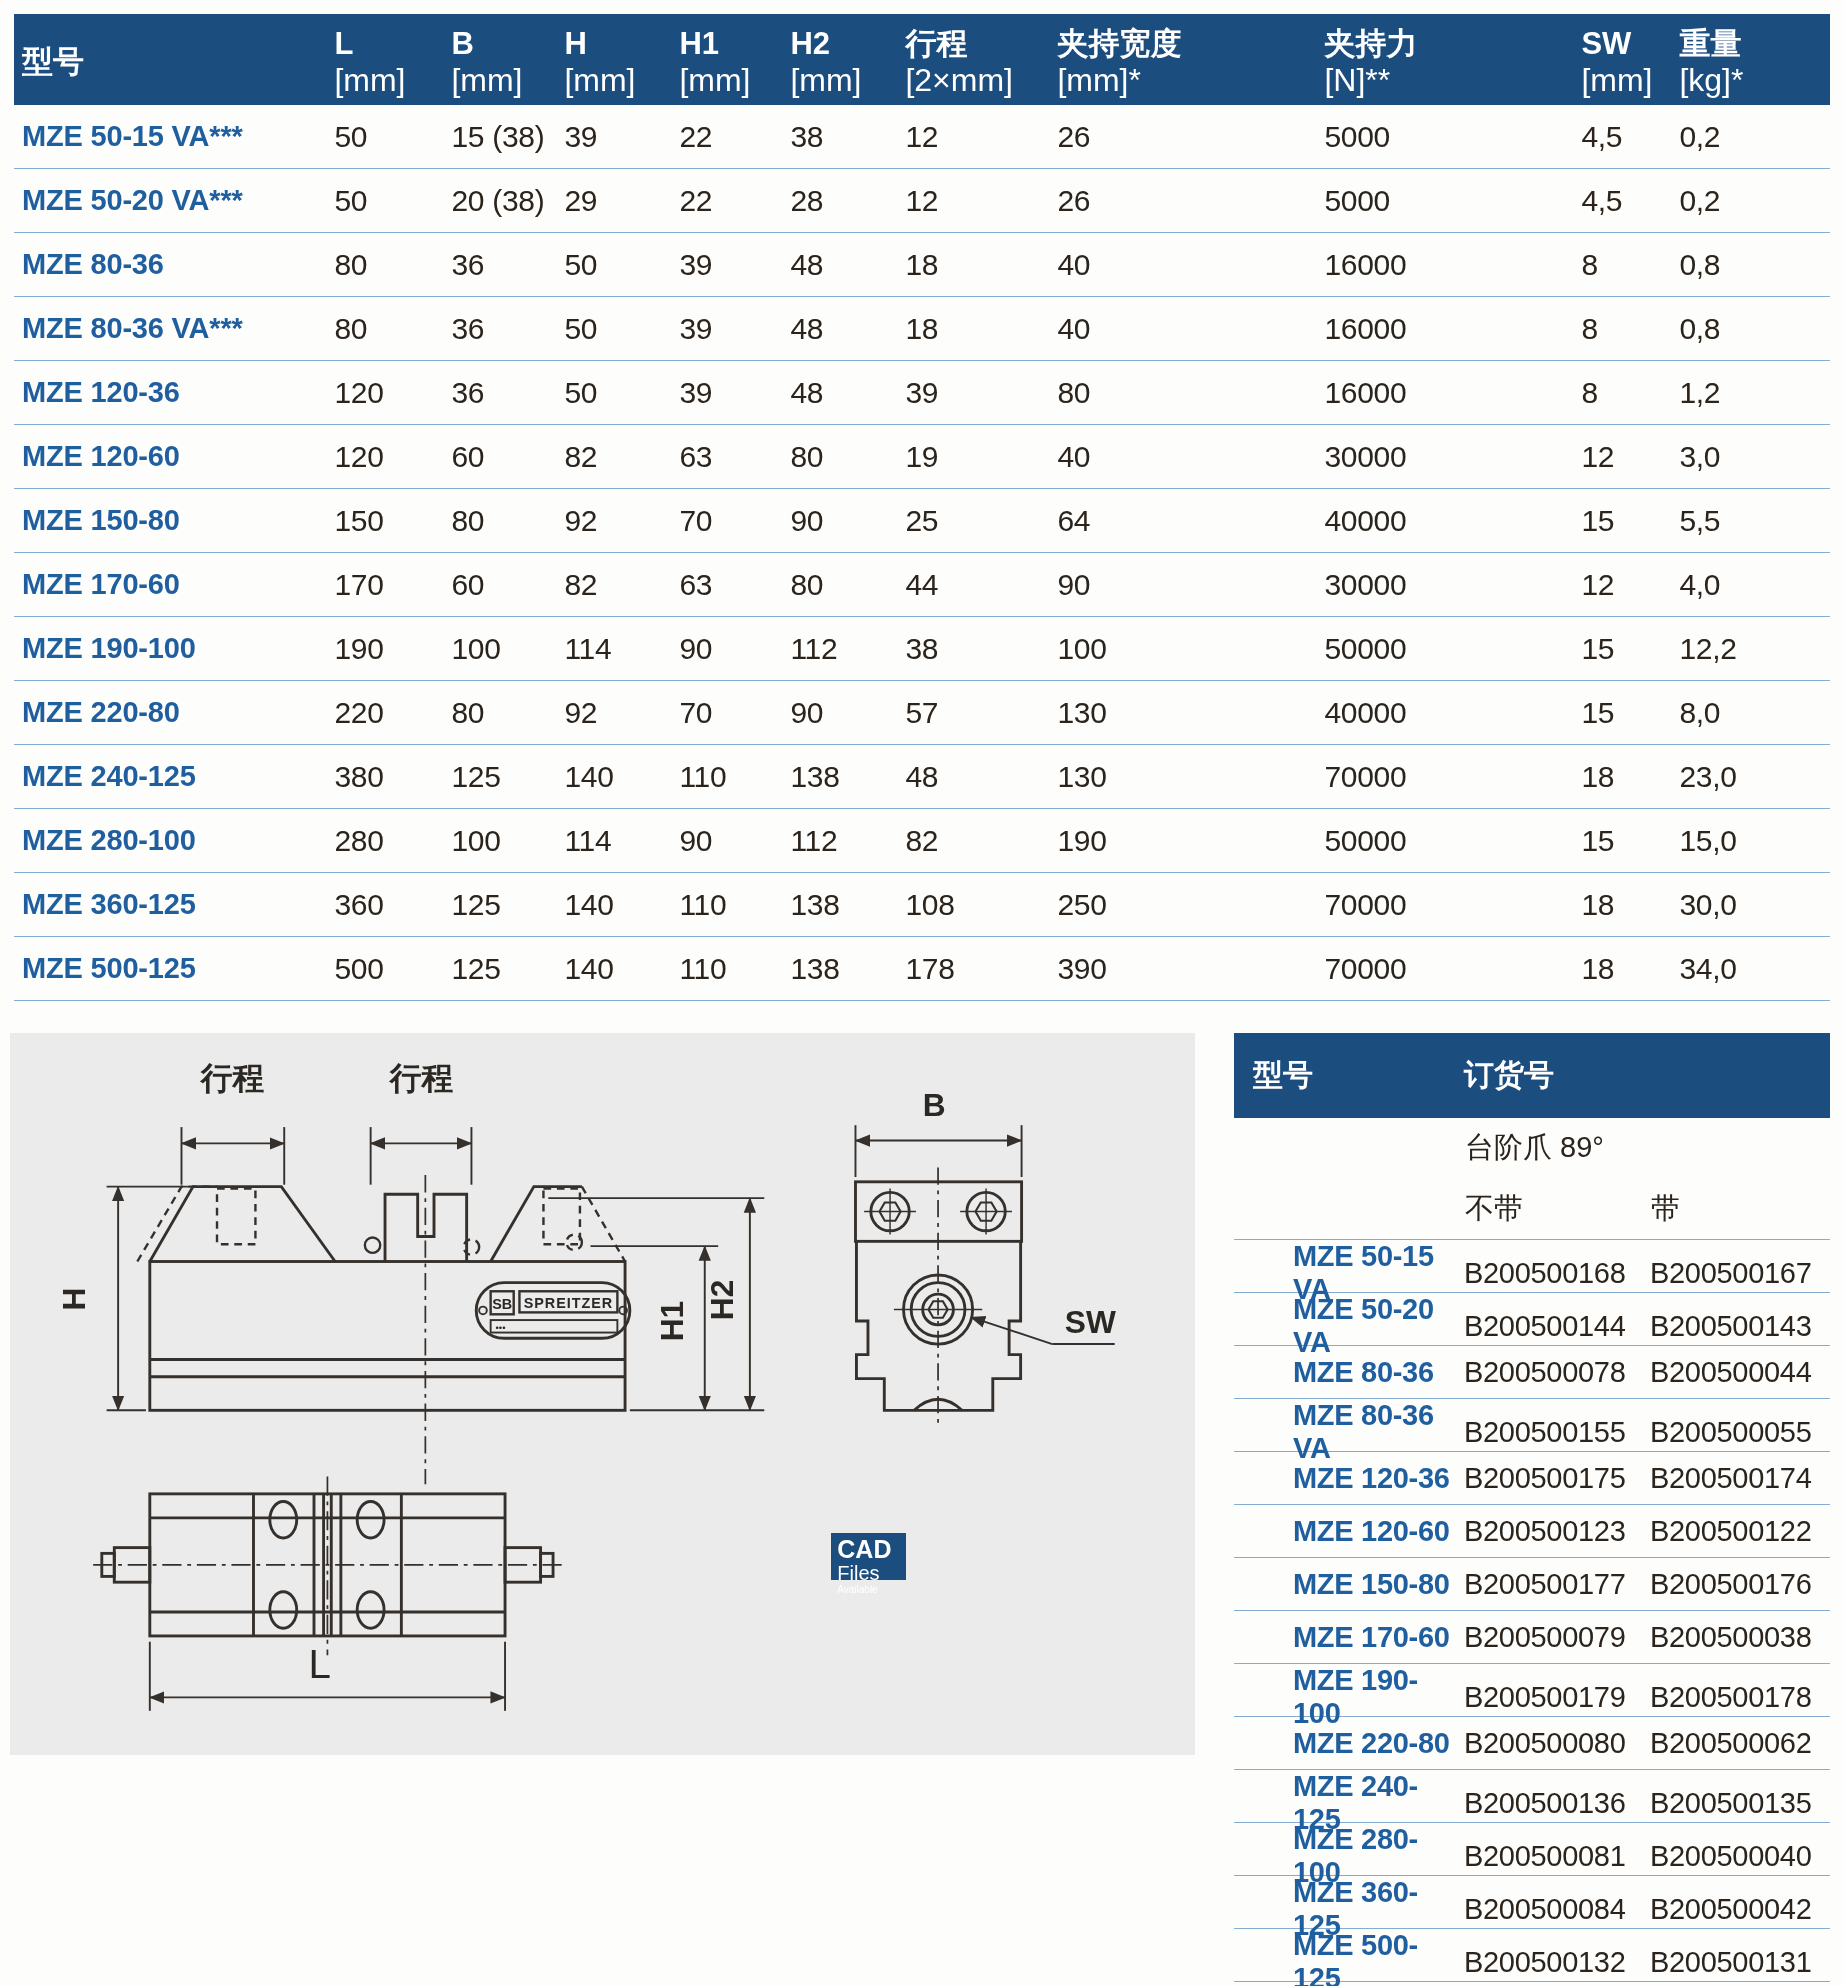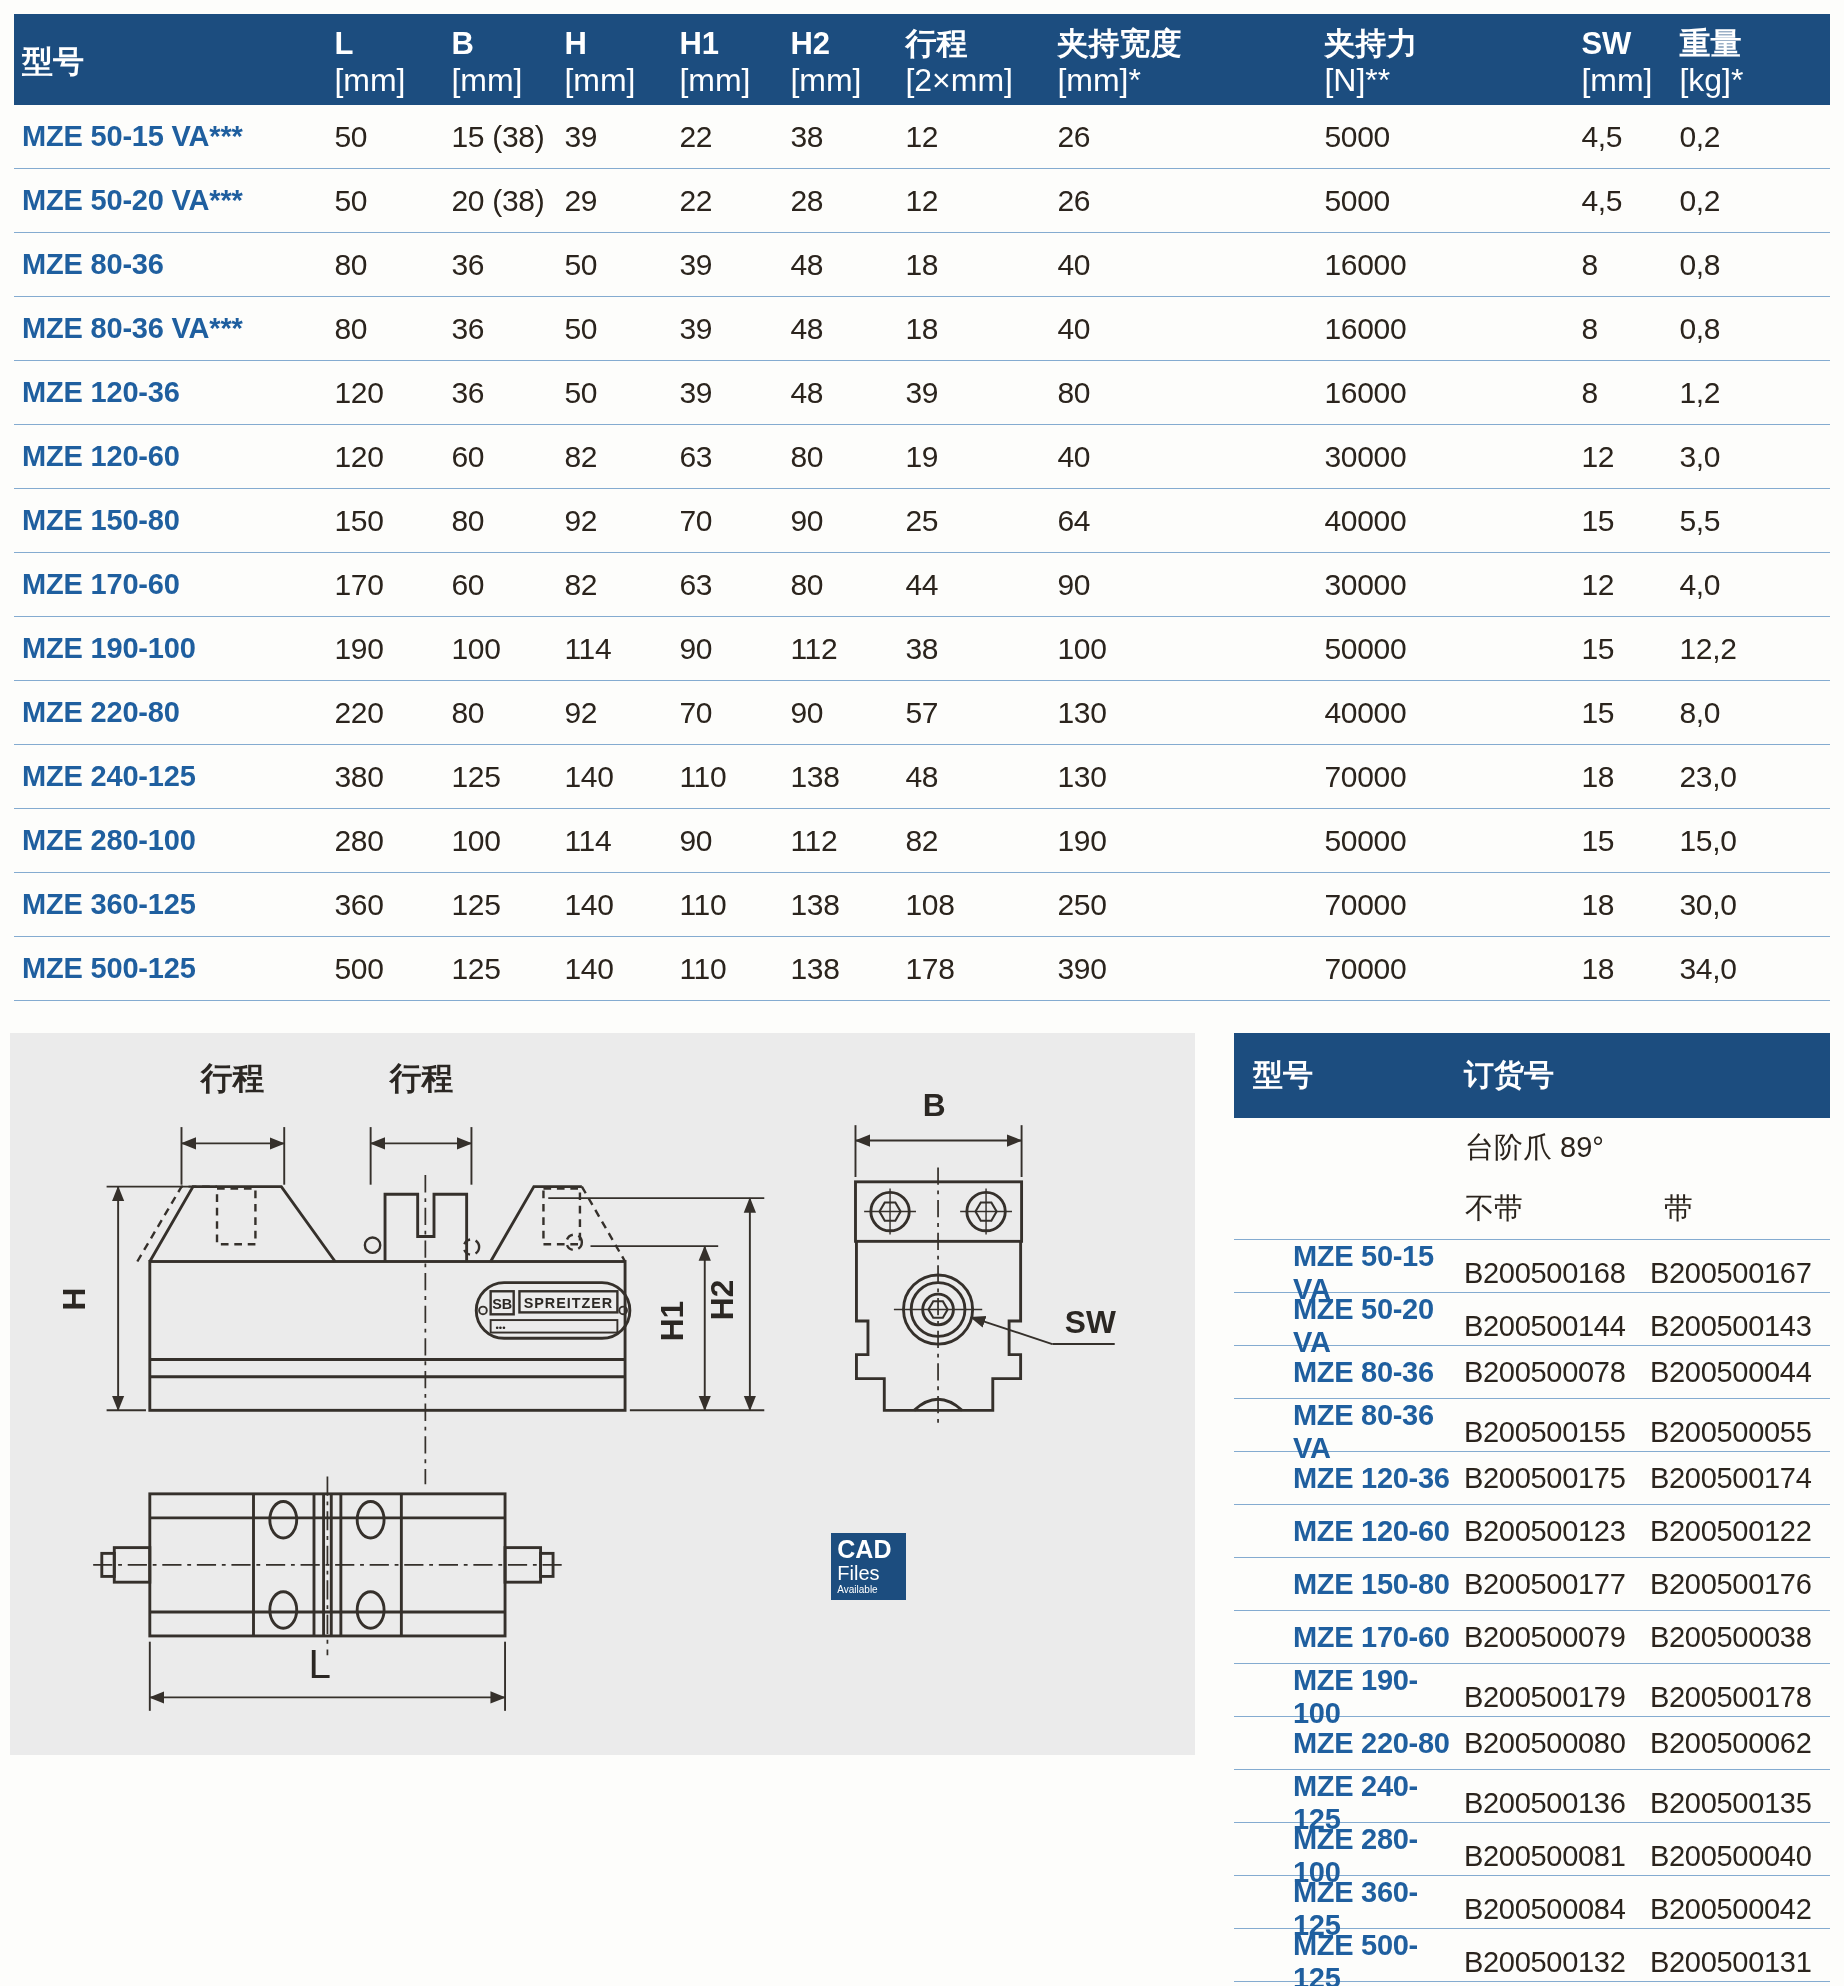--- a/index.html
+++ b/index.html
@@ -37,35 +37,35 @@
   .trow .model{color:var(--mblue);font-weight:700;font-size:29px;padding-left:7.7px;letter-spacing:-0.2px;}
   
   .drawing-panel{position:absolute;left:9.6px;top:1033px;width:1185px;height:722px;background:var(--panel);}
   .draw-svg{position:absolute;left:0;top:0;}
   .dim-text text{font-size:33px;font-weight:700;fill:#2b2723;font-family:"Liberation Sans","DejaVu Sans",sans-serif;}
   .dim-text .l-label{font-size:42px;font-weight:400;}
   .plate-mono{font-size:15px;font-weight:700;fill:#2b2723;}
   .plate-brand{font-size:15px;font-weight:700;letter-spacing:1px;fill:#2b2723;}
   .plate-dots{font-size:10px;fill:#2b2723;}
   .cad-badge{
-    position:absolute;left:821px;top:500px;width:75px;height:67px;
+    position:absolute;left:821px;top:500px;width:75px;height:47px;
     background:var(--blue);color:#fff;padding:2.9px 0 0 6.7px;line-height:1;
   }
   .cad-badge .cad1{font-size:25px;font-weight:700;line-height:26px;}
   .cad-badge .cad2{font-size:20px;font-weight:400;line-height:22px;}
   .cad-badge .cad3{font-size:10px;font-weight:400;line-height:12.5px;}
   
   .order-table{position:absolute;left:1234px;top:1033px;width:596px;}
   .oband{
     height:85px;background:var(--blue);color:#fff;
     display:grid;grid-template-columns:211px 384px;align-items:center;
     padding-left:19px;font-size:30px;font-weight:700;
   }
   .osub1{height:60px;display:flex;align-items:center;padding-left:231px;font-size:29px;}
-  .osub2{height:61px;display:flex;align-items:center;padding-left:231px;font-size:29px;gap:13px;}
+  .osub2{height:61px;display:flex;align-items:center;padding-left:231px;font-size:29px;}
   .osub2 .w1{width:186px;}
   .order-rows{border-top:1.9px solid var(--sep);}
   .orow{
     display:grid;grid-template-columns:211px 186px 179px;
     height:53px;align-items:center;padding-left:19px;
     border-bottom:1.9px solid var(--sep);
     font-size:29px;letter-spacing:-0.3px;
   }
   .orow .model{color:var(--mblue);font-weight:700;margin-left:40px;}
 </style>

